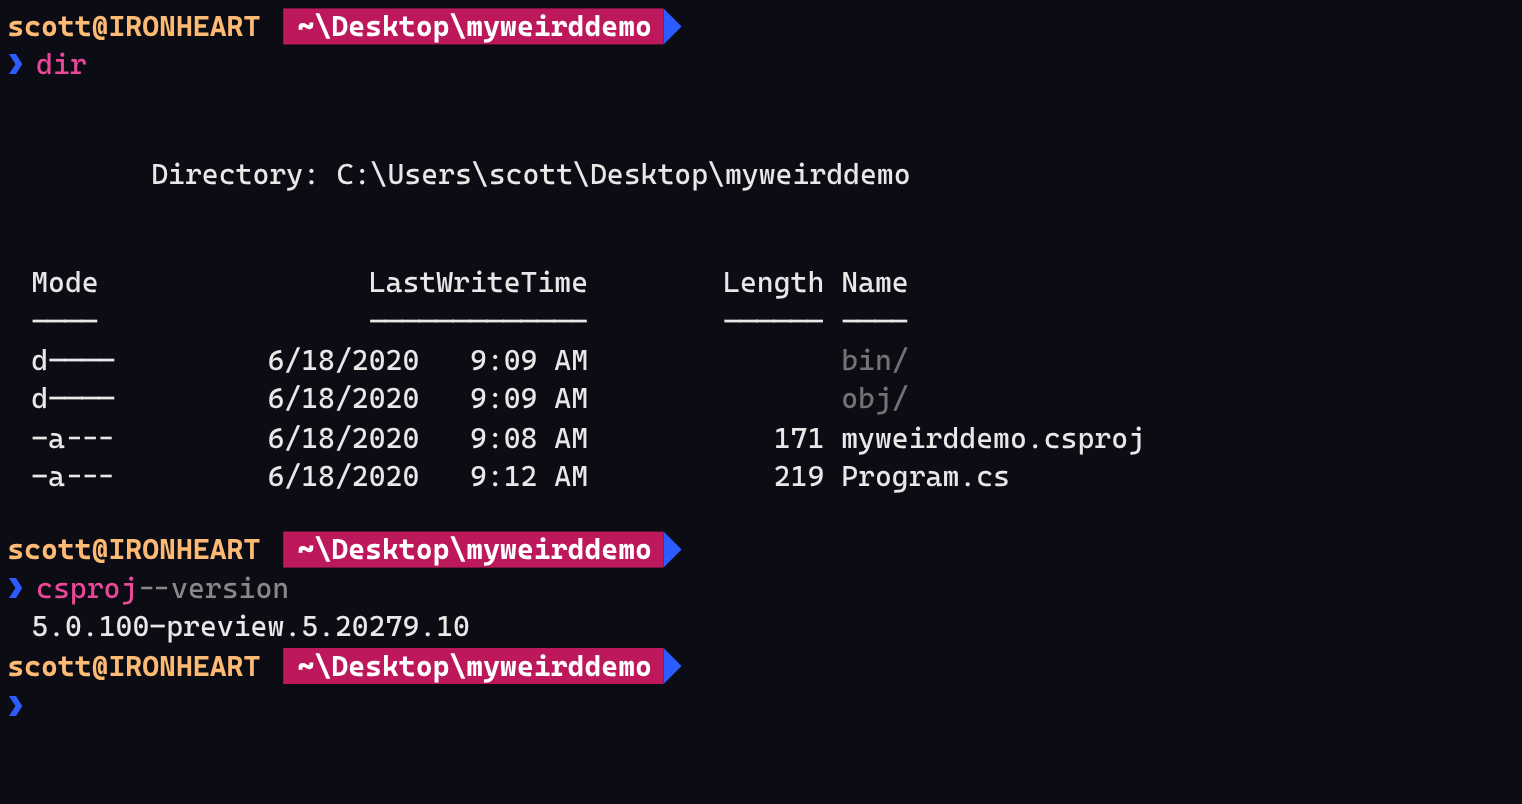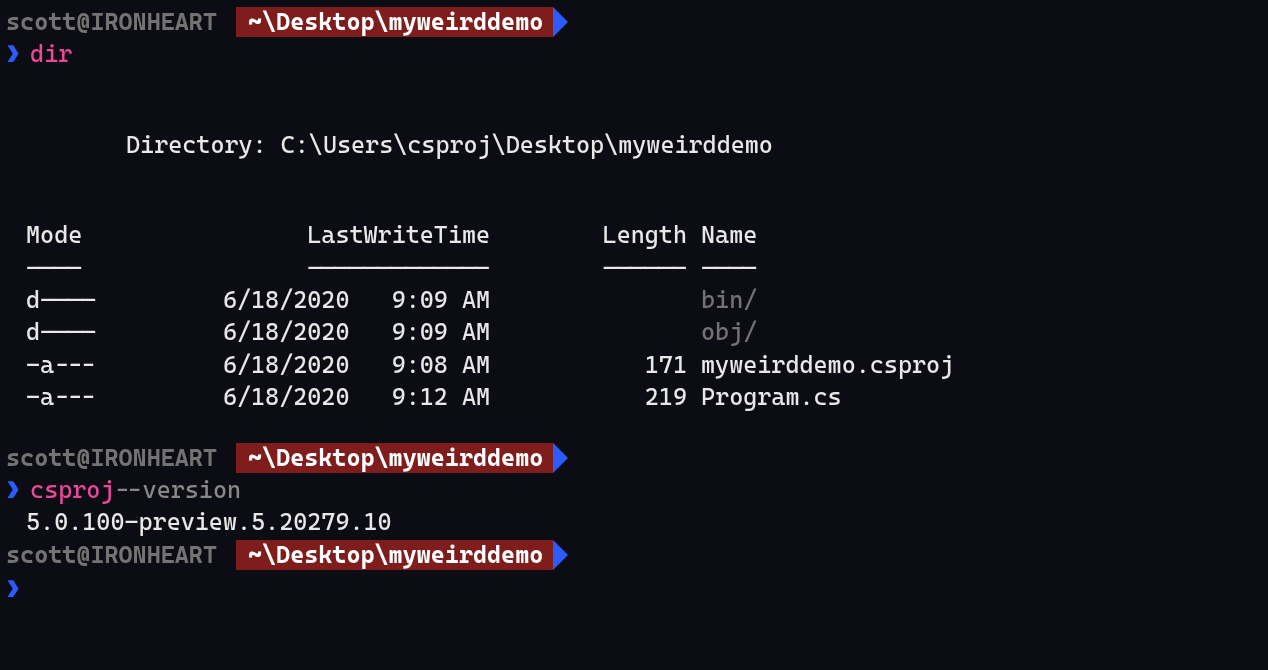--- a/index.html
+++ b/index.html
@@ -19,26 +19,26 @@
       padding: 6px 6px;
     }
     .prompt-line {
       display: flex;
       align-items: center;
       flex-wrap: nowrap;
       white-space: nowrap;
     }
     .host-segment {
       background: #0c0c14;
-      color: #737373;
+      color: #fdba74;
       font-weight: bold;
       padding: 0 4px 0 0;
     }
     .path-segment {
-      background: #7f1d1d;
+      background: #be185d;
       color: #ffffff;
       font-weight: bold;
       padding: 0 10px 0 12px;
       position: relative;
       display: inline-flex;
       align-items: center;
       height: 30px;
     }
     .path-arrow-left {
       width: 0;
@@ -106,21 +106,21 @@
   <span class="host-segment">scott@IRONHEART</span>
   <span class="path-arrow-left"></span>
   <span class="path-segment">~\Desktop\myweirddemo</span>
   <span class="path-arrow-right"></span>
 </div>
 <div class="cmd-line">
   <span class="prompt-char">❯</span>
   <span class="cmd-text">dir</span>
 </div>
 
-<div class="output dir-header">Directory: C:\Users\csproj\Desktop\myweirddemo</div>
+<div class="output dir-header">Directory: C:\Users\scott\Desktop\myweirddemo</div>
 
 <pre class="listing output" id="listing">Mode                LastWriteTime        Length Name
 ----                -------------        ------ ----
 d----         6/18/2020   9:09 AM               <span class="dir-link">bin/</span>
 d----         6/18/2020   9:09 AM               <span class="dir-link">obj/</span>
 -a---         6/18/2020   9:08 AM           171 myweirddemo.csproj
 -a---         6/18/2020   9:12 AM           219 Program.cs
 </pre>
 
 <div class="spacer-md"></div>

